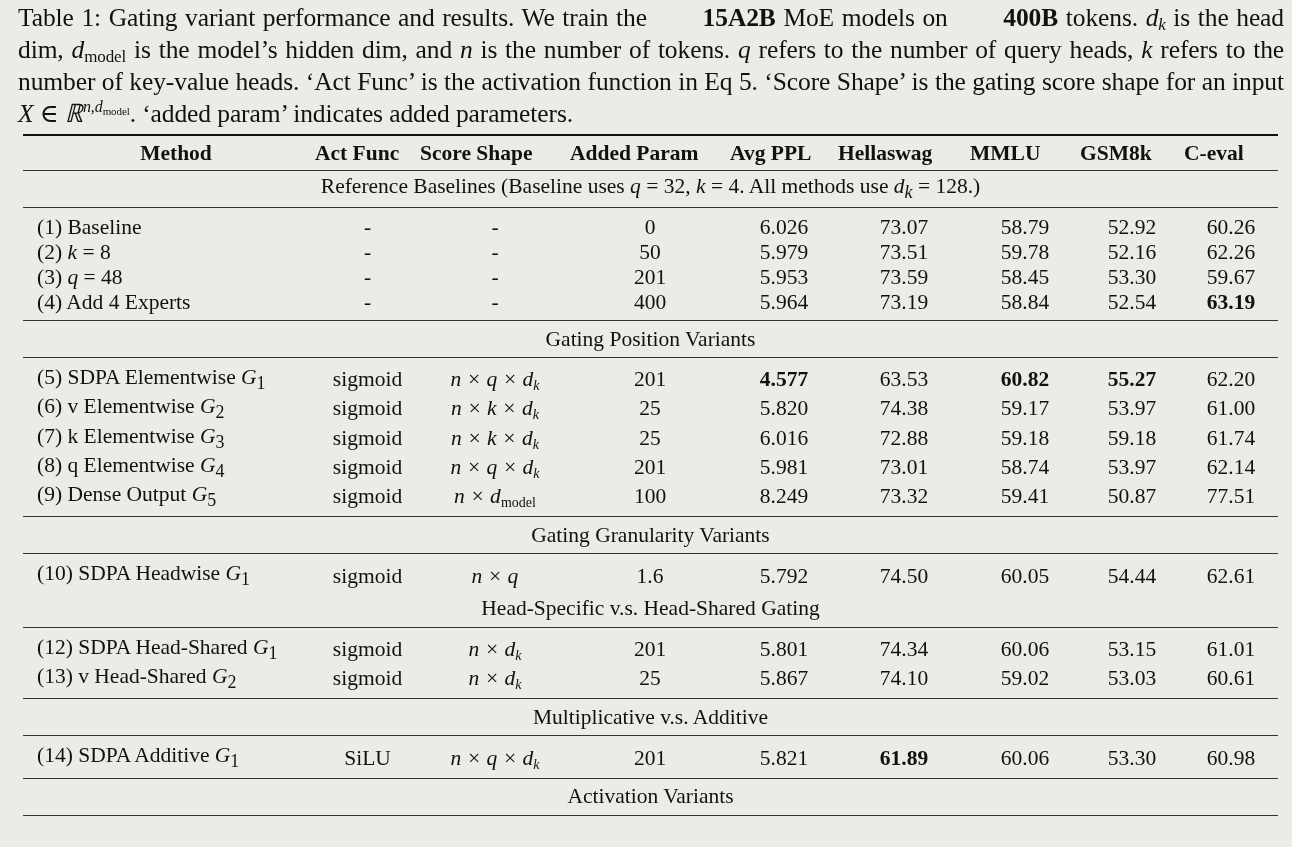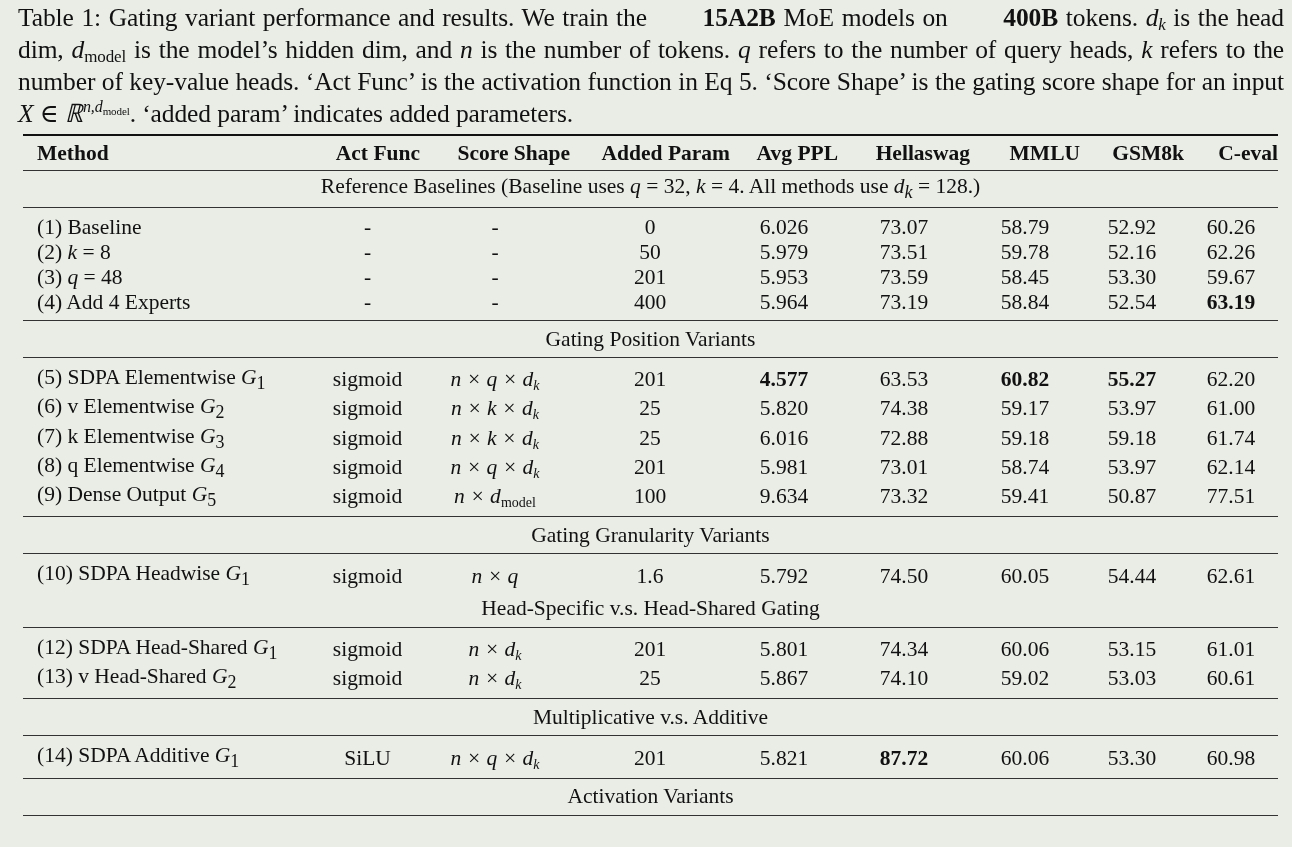--- a/index.html
+++ b/index.html
@@ -18,22 +18,22 @@
   .caption b { font-weight: bold; margin-left: 48px; }
   .caption i { font-style: italic; }
   .caption sub { font-size: 17px; vertical-align: -4px; line-height: 0; }
   .caption sup { font-size: 16px; vertical-align: 10px; line-height: 0; }
   .tbl {
     position: absolute; left: 23px; top: 134px; width: 1255px;
     border-collapse: collapse;
     font-size: 21.5px;
   }
   .tbl td, .tbl th { padding: 0; white-space: nowrap; }
-  .tbl th { font-weight: bold; height: 34px; text-align: right; }
-  .tbl th.method { text-align: left; padding-left: 14px; }
+  .tbl th { font-weight: bold; height: 34px; text-align: left; }
+  .tbl th.method { text-align: center; padding-left: 14px; }
   .topline { border-top: 2.5px solid #111; }
   .midline td, .midline th { border-bottom: 1.5px solid #333; }
   .section td { text-align: center; height: 36px; border-bottom: 1.5px solid #333; }
   .datarow td { height: 25px; text-align: center; }
   .datarow td.method { text-align: left; padding-left: 14px; }
   .gap-top td { padding-top: 7px; }
   .gap-bot td { padding-bottom: 5px; border-bottom: 1.5px solid #333; }
   .bold { font-weight: bold; }
   .math { font-style: italic; }
   .math .up { font-style: normal; }
@@ -162,21 +162,21 @@
         <td>73.01</td>
         <td>58.74</td>
         <td>53.97</td>
         <td>62.14</td>
       </tr>
       <tr class="datarow gap-bot">
         <td class="method">(9) Dense Output <i>G</i><sub>5</sub></td>
         <td>sigmoid</td>
         <td class="math">n × d<sub class="up" style="font-style:normal">model</sub></td>
         <td>100</td>
-        <td>9.634</td>
+        <td>8.249</td>
         <td>73.32</td>
         <td>59.41</td>
         <td>50.87</td>
         <td>77.51</td>
       </tr>
       <tr class="section">
         <td colspan="9">Gating Granularity Variants</td>
       </tr>
       <tr class="datarow gap-top">
         <td class="method">(10) SDPA Headwise <i>G</i><sub>1</sub></td>
@@ -216,21 +216,21 @@
       </tr>
       <tr class="section">
         <td colspan="9">Multiplicative v.s. Additive</td>
       </tr>
       <tr class="datarow gap-top gap-bot">
         <td class="method">(14) SDPA Additive <i>G</i><sub>1</sub></td>
         <td>SiLU</td>
         <td class="math">n × q × <i>d</i><sub><i>k</i></sub></td>
         <td>201</td>
         <td>5.821</td>
-        <td class="bold">87.72</td>
+        <td class="bold">61.89</td>
         <td>60.06</td>
         <td>53.30</td>
         <td>60.98</td>
       </tr>
       <tr class="section">
         <td colspan="9">Activation Variants</td>
       </tr>
     </tbody>
 </table>
 

